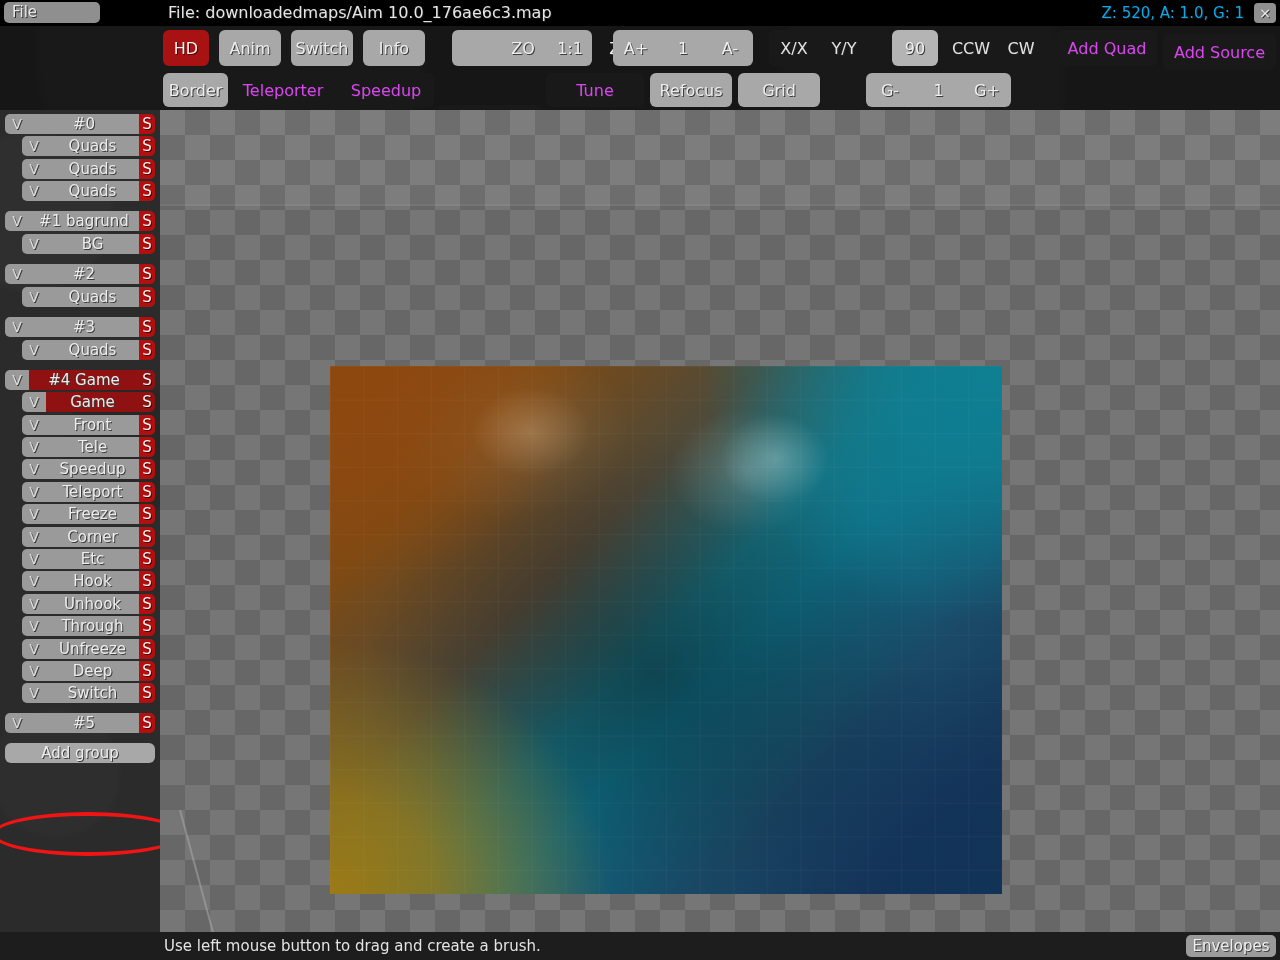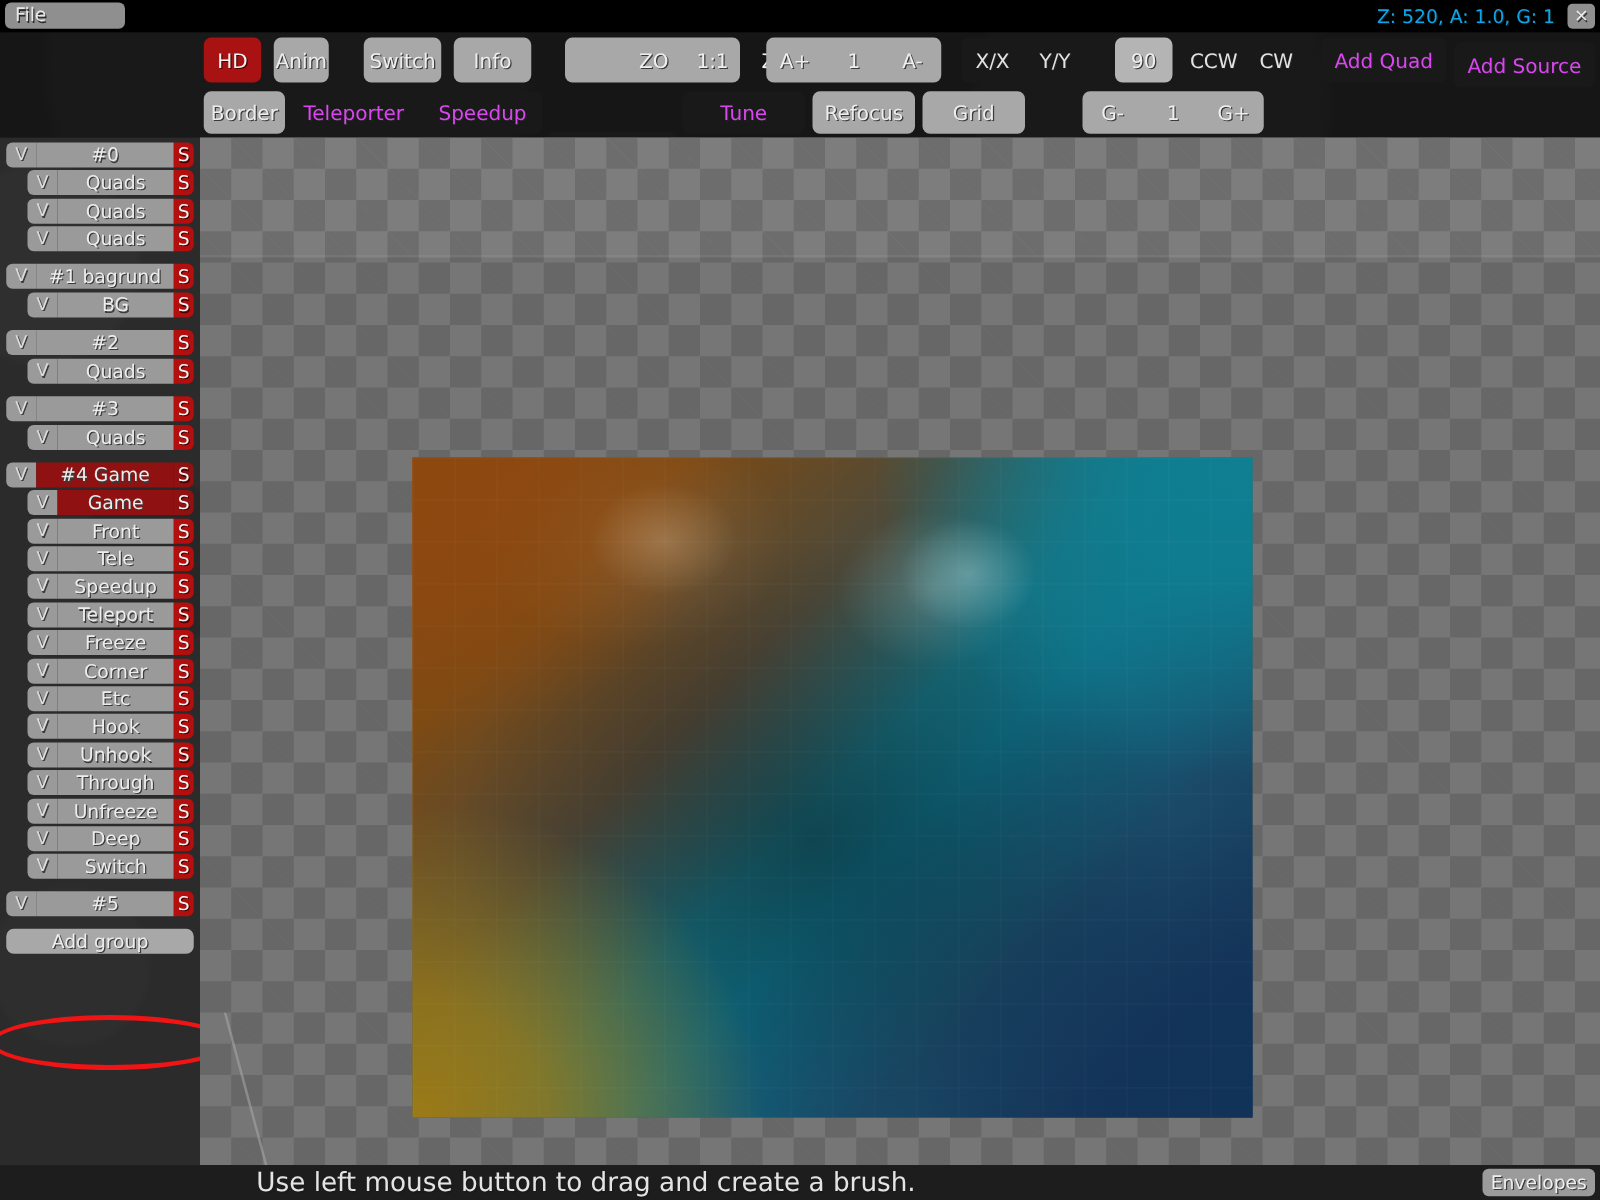--- a/index.html
+++ b/index.html
@@ -184,23 +184,22 @@
     background: radial-gradient(ellipse at center, rgba(205,240,240,.30), rgba(205,240,240,0) 70%);
   }
 
   
   .statusbar {
     position:absolute; left:0; top:932px; width:1280px; height:28px;
     background:#1d1d1d;
   }
   .status-text {
     position:absolute; left:164px; top:3px; height:22px;
-    color:#e4e4e4; font-size:21px; line-height:22px;
+    color:#e4e4e4; font-size:15px; line-height:22px;
     text-shadow:1px 1px 0 #1a1a1a;
-    margin-left:41px;
   }
   .envelopes-btn {
     position:absolute; right:4px; top:3px; width:90px; height:22px;
     background:#9b9b9b; border-radius:5px;
     color:#efefef; font-size:15px; line-height:22px; text-align:center;
     text-shadow:1px 1px 0 #3a3a3a;
   }
 
   
   .annot-ellipse {
@@ -209,28 +208,29 @@
     pointer-events:none;
   }
 </style>
 </head>
 <body>
 
 <div id="app">
 
   <div class="titlebar">
     <div class="file-menu-btn">File</div>
+    <div class="title-path">File: downloadedmaps/Aim 10.0_176ae6c3.map</div>
     <div class="title-status">Z: 520, A: 1.0, G: 1</div>
     <div class="close-btn">×</div>
   </div>
 
   <div class="toolbar-bg">
 
     <div class="btn red" style="left:163px;top:4px;width:46px;height:36px;">HD</div>
-    <div class="btn light" style="left:219px;top:4px;width:44px;height:36px;">Anim</div>
+    <div class="btn light" style="left:219px;top:4px;width:62px;height:36px;">Anim</div>
     <div class="btn light" style="left:291px;top:4px;width:62px;height:36px;">Switch</div>
     <div class="btn light" style="left:363px;top:4px;width:62px;height:36px;">Info</div>
 
     <div class="grp light" style="left:452px;top:4px;width:140px;height:36px;">
       <span style="width:46px;margin-left:48px;">ZO</span>
       <span style="width:48px;">1:1</span>
       <span style="width:46px;">ZI</span>
     </div>
 
     <div class="grp light" style="left:613px;top:4px;width:140px;height:36px;">

